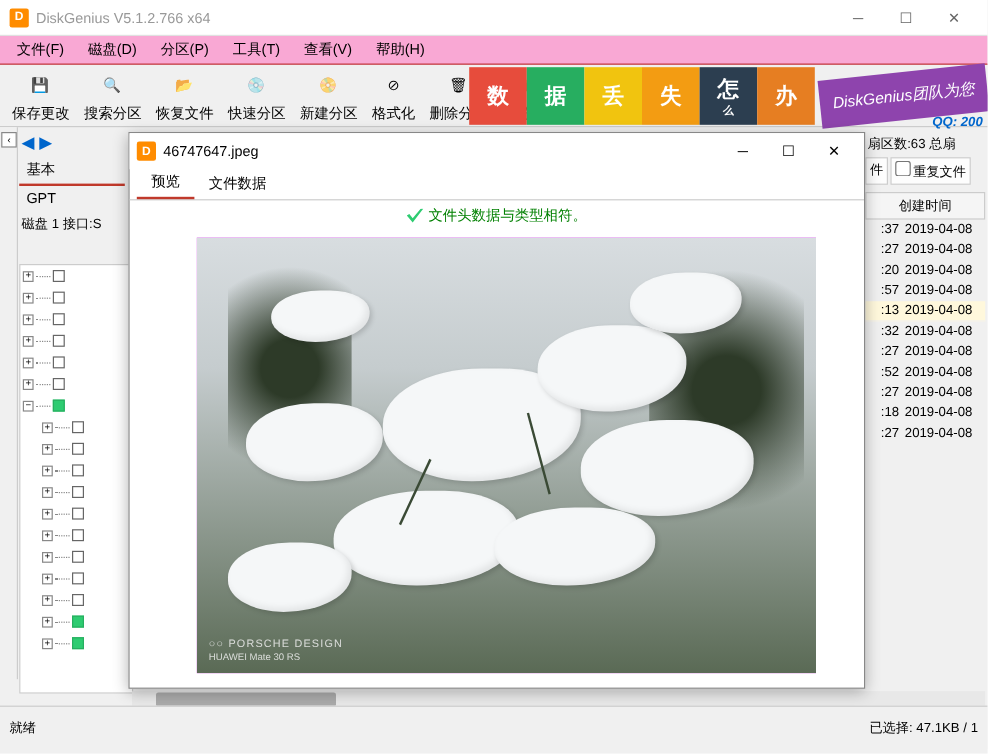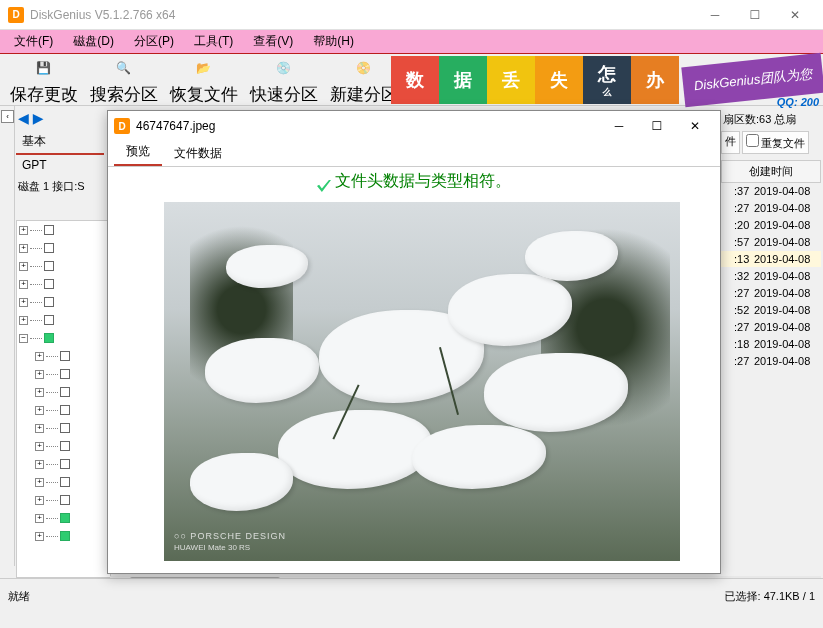--- a/index.html
+++ b/index.html
@@ -9,21 +9,21 @@
 .titlebar .app-icon { width: 16px; height: 16px; background: #ff8c00; border-radius: 2px; margin-right: 6px; display: inline-flex; align-items: center; justify-content: center; color: #fff; font-size: 10px; font-weight: bold; }
 .titlebar .title { color: #999; flex: 1; }
 .titlebar .win-btn { width: 40px; height: 28px; display: flex; align-items: center; justify-content: center; color: #666; cursor: pointer; }
 
 .menubar { height: 24px; background: #f9a8d4; display: flex; align-items: center; padding: 0 4px; border-bottom: 1px solid #b91c1c; }
 .menubar .menu-item { padding: 2px 10px; cursor: pointer; }
 
 .toolbar { height: 52px; background: #f0f0f0; display: flex; align-items: center; padding: 2px 4px; border-bottom: 1px solid #ccc; position: relative; }
 .tool-btn { display: flex; flex-direction: column; align-items: center; padding: 2px 6px; cursor: pointer; }
 .tool-btn .tool-icon { width: 28px; height: 28px; display: flex; align-items: center; justify-content: center; }
-.tool-btn .tool-label { font-size: 17px; margin-top: 1px; }
+.tool-btn .tool-label { font-size: 12px; margin-top: 1px; }
 
 .banner { position: absolute; right: 0; top: 0; height: 52px; display: flex; align-items: center; }
 .banner-block { height: 48px; width: 48px; display: flex; flex-direction: column; align-items: center; justify-content: center; color: #fff; font-size: 18px; font-weight: bold; position: relative; }
 .banner-block.red { background: #e74c3c; }
 .banner-block.green { background: #27ae60; }
 .banner-block.yellow { background: #f1c40f; }
 .banner-block.navy { background: #2c3e50; }
 .banner-block.orange { background: #e67e22; }
 .banner-block .sub { font-size: 9px; }
 .banner-purple { width: 140px; height: 40px; background: #8e44ad; transform: rotate(-6deg); color: #fff; display: flex; align-items: center; justify-content: center; font-style: italic; font-size: 13px; margin-left: 4px; }
@@ -58,33 +58,33 @@
 .right-header { background: #f5f5f5; border: 1px solid #ccc; padding: 3px 6px; text-align: center; font-size: 11px; margin-top: 4px;}
 .right-list { font-size: 11px; }
 .right-cell { display: flex; border-bottom: 1px solid #f0f0f0; }
 .right-cell .c1 { width: 30px; padding: 2px 13px; text-align:right;}
 .right-cell .c2 { width: 70px; padding: 2px 3px; }
 .right-cell.hl { background: #fff8dc; }
 
 .scrollbar-h { position: absolute; left: 110px; bottom: 38px; right: 2px; height: 14px; background: #e8e8e8; }
 .scrollbar-h .thumb { position:absolute; left: 20px; width: 150px; height:12px; top:1px; background:#aaa; border-radius:2px;}
 
-.statusbar { position: absolute; bottom: 14px; left: 0; right: 0; height: 36px; background: #f0f0f0; border-top: 1px solid #ccc; display: flex; align-items: center; padding: 0 8px; font-size: 11px; }
+.statusbar { position: absolute; bottom: 4px; left: 0; right: 0; height: 36px; background: #f0f0f0; border-top: 1px solid #ccc; display: flex; align-items: center; padding: 0 8px; font-size: 11px; }
 .statusbar .right { margin-left: auto; }
 
 
 .preview-window { position: absolute; left: 107px; top: 110px; width: 614px; height: 464px; background: #fff; border: 1px solid #888; box-shadow: 0 3px 12px rgba(0,0,0,0.3); display: flex; flex-direction: column; }
 .preview-title { height: 30px; display: flex; align-items: center; padding: 0 6px; background: #fff; }
 .preview-title .app-icon { width: 16px; height: 16px; background: #ff8c00; border-radius: 2px; margin-right: 6px; display:flex;align-items:center;justify-content:center;color:#fff;font-size:10px;font-weight:bold;}
 .preview-title .pt-txt { flex: 1; font-size: 12px; }
 .preview-title .wbtn { width: 38px; height: 26px; display: flex; align-items:center; justify-content:center; cursor:pointer;}
 .preview-tabs { height: 26px; display: flex; align-items: flex-end; border-bottom: 1px solid #ccc; padding: 0 6px; }
 .preview-tabs .pt { padding: 4px 12px; cursor:pointer;}
 .preview-tabs .pt.active { border-bottom: 2px solid #c0392b; }
-.preview-status { text-align: center; padding: 4px; color: #008000; font-size: 16px; display:flex; align-items:flex-end; justify-content:center; gap:4px;}
+.preview-status { text-align: center; padding: 4px; color: #008000; font-size: 12px; display:flex; align-items:center; justify-content:center; gap:4px;}
 .preview-status::before { content:""; width:14px; height:12px; background:#2ecc71; clip-path: polygon(0 50%, 35% 100%, 100% 0, 85% 0, 35% 70%, 15% 40%);}
 .preview-image { flex: 1; margin: 6px 40px 12px 56px; background:#d946ef; position:relative; overflow:hidden;text-decoration:underline;}
 .snow-scene { position:absolute; inset:0; background: linear-gradient(180deg, #d8dde0 0%, #c5ccce 30%, #5a6a55 100%); }
 .snow-blob { position:absolute; background:#f5f7f8; border-radius: 50% 40% 55% 45%; box-shadow: inset -3px -3px 6px rgba(0,0,0,0.08), 2px 2px 4px rgba(0,0,0,0.15);}
 .tree-dark { position:absolute; background: radial-gradient(circle, #2d3a28 20%, transparent 70%); }
 .branch { position:absolute; background:#3a4a35; }
 .watermark { position:absolute; left:10px; bottom:8px; color:#eee; font-size:9px; line-height:1.3; opacity:0.85;}
 .watermark .wm1 { font-size: 9px; letter-spacing: 1px;}
 .watermark .wm2 { font-size: 8px;}
 </style>

